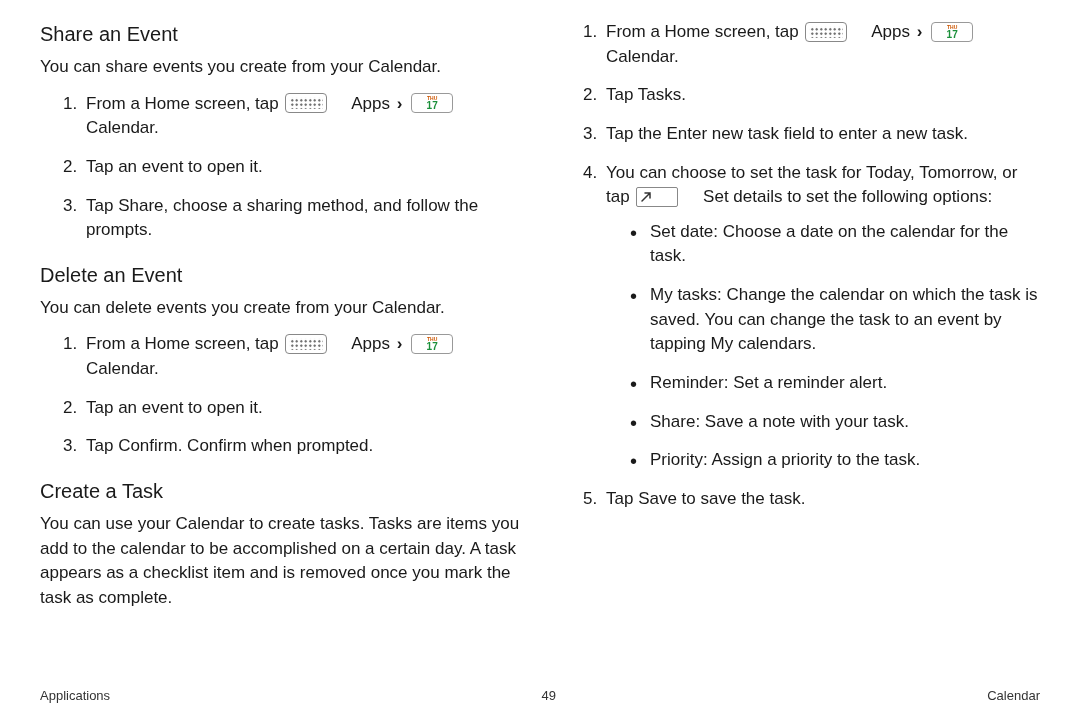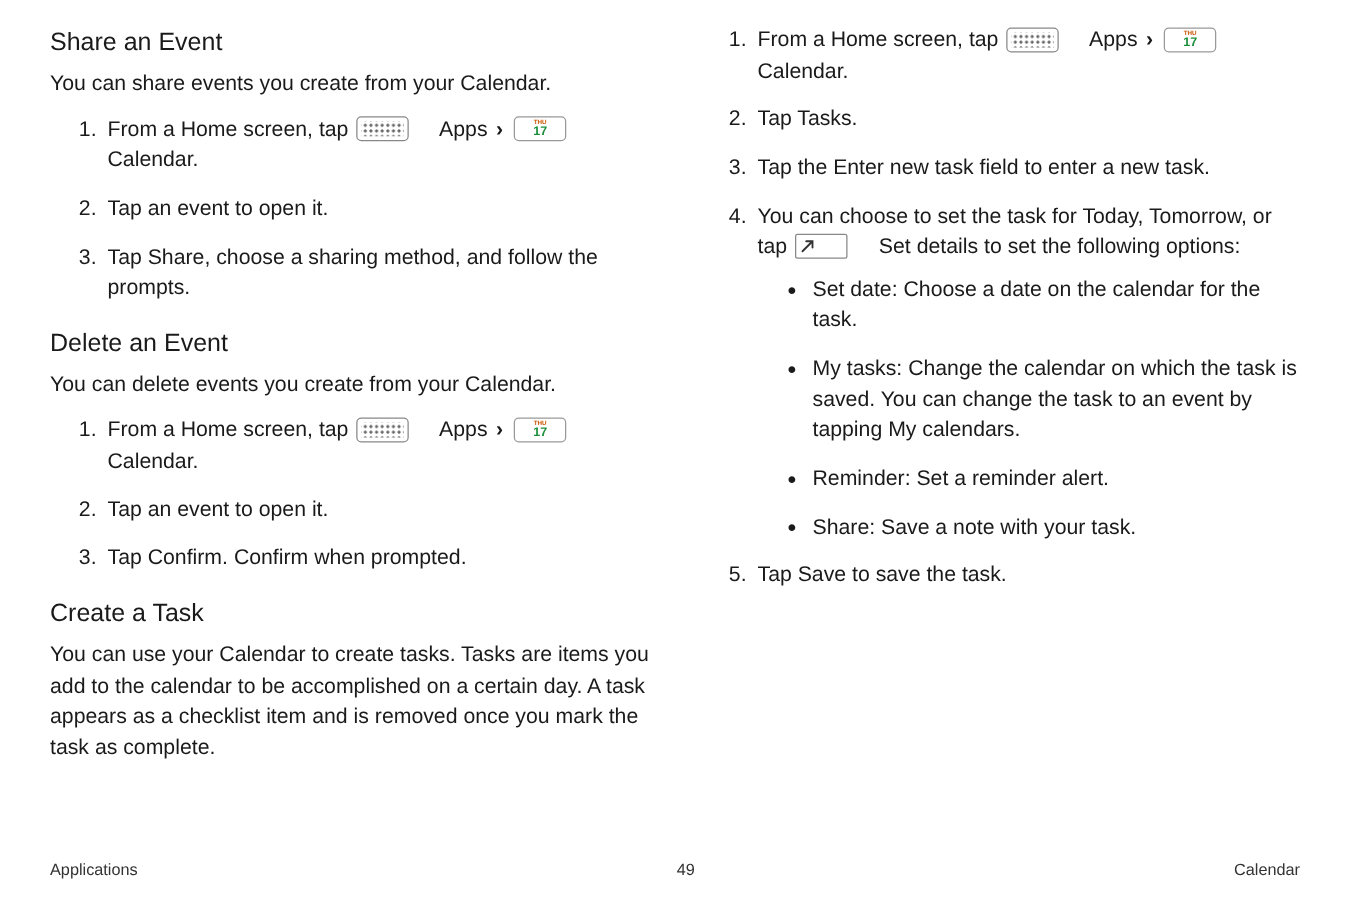--- a/index.html
+++ b/index.html
@@ -177,20 +177,21 @@
       <span>You can choose to set the task for </span><b>Today</b><span>, </span><b>Tomorrow</b><span>, or tap </span>
       <span class="icon icon-expand"><svg viewBox="0 0 14 14">
             <path d="M3 11 L11 3 M6 3 H11 V8" stroke="#333" stroke-width="1.5" fill="none" stroke-linecap="round"></path>
           </svg></span>
       <b>Set details</b><span> to set the following options:</span>
       <ul>
         <li><b>Set date</b><span>: Choose a date on the calendar for the task.</span></li>
         <li><b>My tasks</b><span>: Change the calendar on which the task is saved. You can change the task to an event by tapping </span><b>My calendars</b><span>.</span></li>
         <li><b>Reminder</b><span>: Set a reminder alert.</span></li>
         <li><b>Share</b><span>: Save a note with your task.</span></li>
+        <li><b>Priority</b><span>: Assign a priority to the task.</span></li>
       </ul>
     </li>
     <li>
       <span>Tap </span><b>Save</b><span> to save the task.</span>
     </li>
   </ol>
 
 </div>
 
 <div class="footer">

